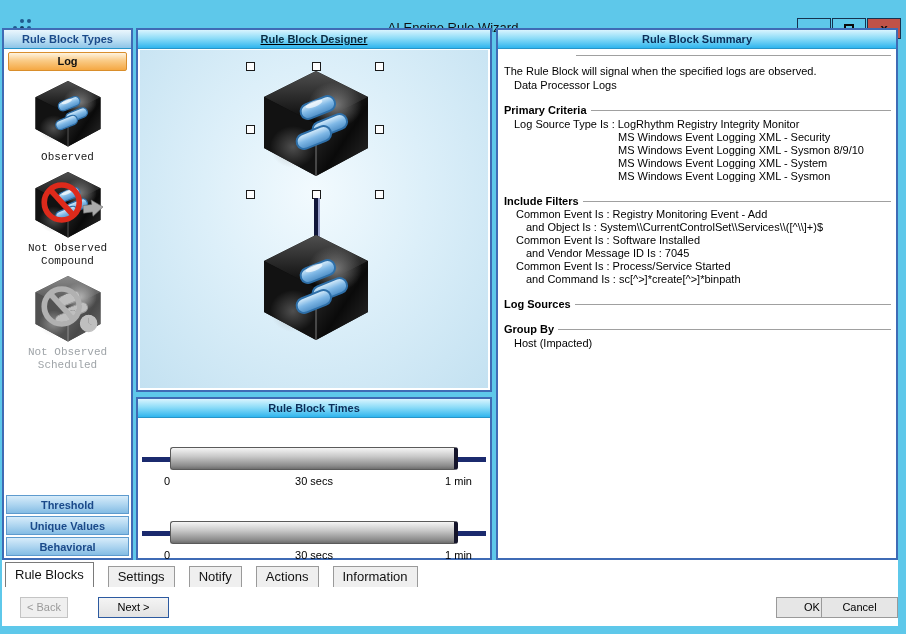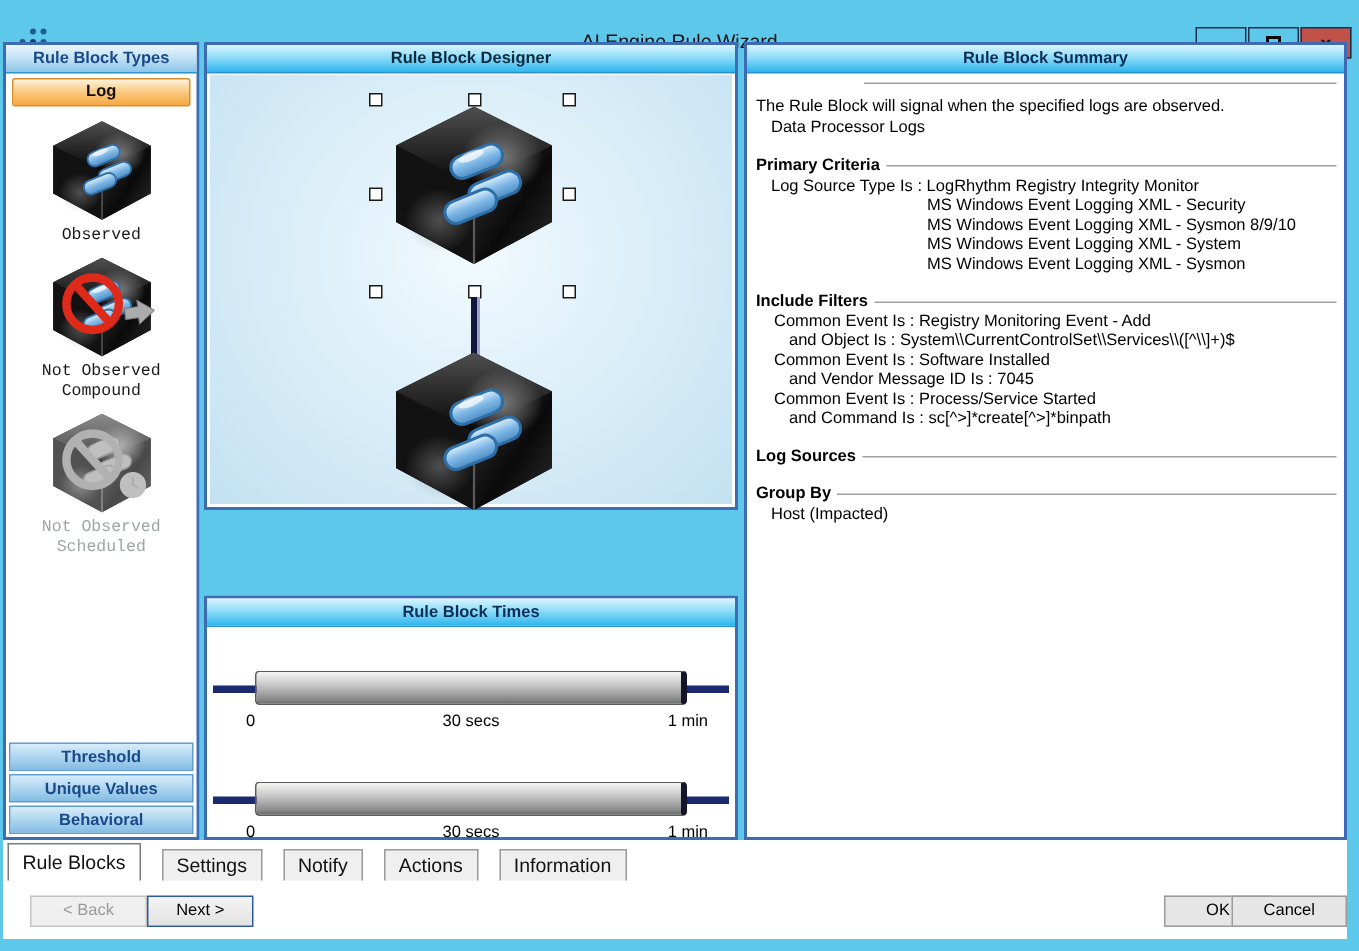--- a/index.html
+++ b/index.html
@@ -36,21 +36,21 @@
   .type-list{display:flex;flex-direction:column;align-items:center;font-family:Liberation Mono, monospace;}
   .type-item{display:flex;flex-direction:column;align-items:center;margin-top:6px;cursor:pointer;}
   .type-item svg{display:block;}
   .type-label{font-size:11px;color:#1A1A1A;text-align:center;line-height:13px;margin-top:2px;width:110px;}
   .type-item.disabled .type-label{color:#9FA4A8;text-align:center;}
   .left-bottom{position:absolute;left:2px;right:2px;bottom:2px;}
   .cat-btn{height:19px;line-height:19px;margin-top:2px;text-align:center;font-size:11px;font-weight:bold;color:#1B4A8A;
            background:linear-gradient(180deg,#D7ECFA 0%,#AAD3EF 55%,#84BCE4 100%);
            border:1px solid #5E9BCE;box-sizing:border-box;cursor:pointer;}
   
-  .designer{left:136px;top:28px;width:356px;height:312px;}
+  .designer{left:136px;top:28px;width:356px;height:364px;text-decoration:underline;}
   .designer-body{position:absolute;top:20px;left:2px;right:2px;bottom:2px;
       background:radial-gradient(ellipse at 50% 42%, #F2FAFE 0%, #DCEFF9 45%, #C3E1F1 100%);}
   .handle{position:absolute;width:9px;height:9px;background:#FDFDFD;border:1px solid #1A1A1A;box-sizing:border-box;cursor:pointer;}
   .cube-node{position:absolute;cursor:pointer;}
   .connector{position:absolute;left:174px;top:148px;width:4px;height:40px;background:#10163A;border-right:2px solid #9AA2CC;cursor:pointer;}
   
   .times{left:136px;top:397px;width:356px;height:163px;}
   .slider{position:absolute;left:2px;right:2px;height:74px;}
   .slider .track{position:absolute;left:2px;right:2px;top:38px;height:5px;background:#1B2A6E;}
   .slider .bar{position:absolute;left:30px;width:288px;top:28px;height:23px;border-radius:3px;
@@ -76,21 +76,21 @@
   .if-l2{padding-left:22px;}
   
   .bottom{position:absolute;left:2px;top:560px;width:896px;height:66px;background:#FFFFFF;}
   .tabs{position:absolute;left:3px;top:2px;display:flex;align-items:flex-end;}
   .tab{height:20px;line-height:20px;padding:0 9px;font-size:13px;color:#111;background:#EFEFEF;
        border:1px solid #9A9A9A;border-bottom:none;margin-right:14px;cursor:pointer;}
   .tab.active{background:#FFFFFF;height:24px;line-height:24px;border-color:#7A7A7A;position:relative;z-index:2;}
   .navbtns{position:absolute;top:37px;left:0;right:0;height:22px;}
   .btn{position:absolute;height:21px;font-size:11px;text-align:center;line-height:19px;
        background:#E6E6E6;border:1px solid #9A9A9A;box-sizing:border-box;cursor:pointer;}
-  .btn.back{left:18px;width:78px;color:#9A9A9A;background:#EFEFEF;border-color:#C4C4C4;cursor:default;}
+  .btn.back{left:18px;width:48px;color:#9A9A9A;background:#EFEFEF;border-color:#C4C4C4;cursor:default;}
   .btn.next{left:96px;width:71px;border:1px solid #2C5AA0;background:linear-gradient(180deg,#F4F4F4,#E2E2E2);}
   .btn.ok{left:774px;width:72px;}
   .btn.cancel{left:819px;width:77px;}
   .edge-bottom{position:absolute;left:0;top:626px;width:906px;height:8px;background:#5EC8EA;}
 </style>
 </head>
 <body>
 
 <svg width="0" height="0" style="position:absolute" aria-hidden="true">
   <defs>

